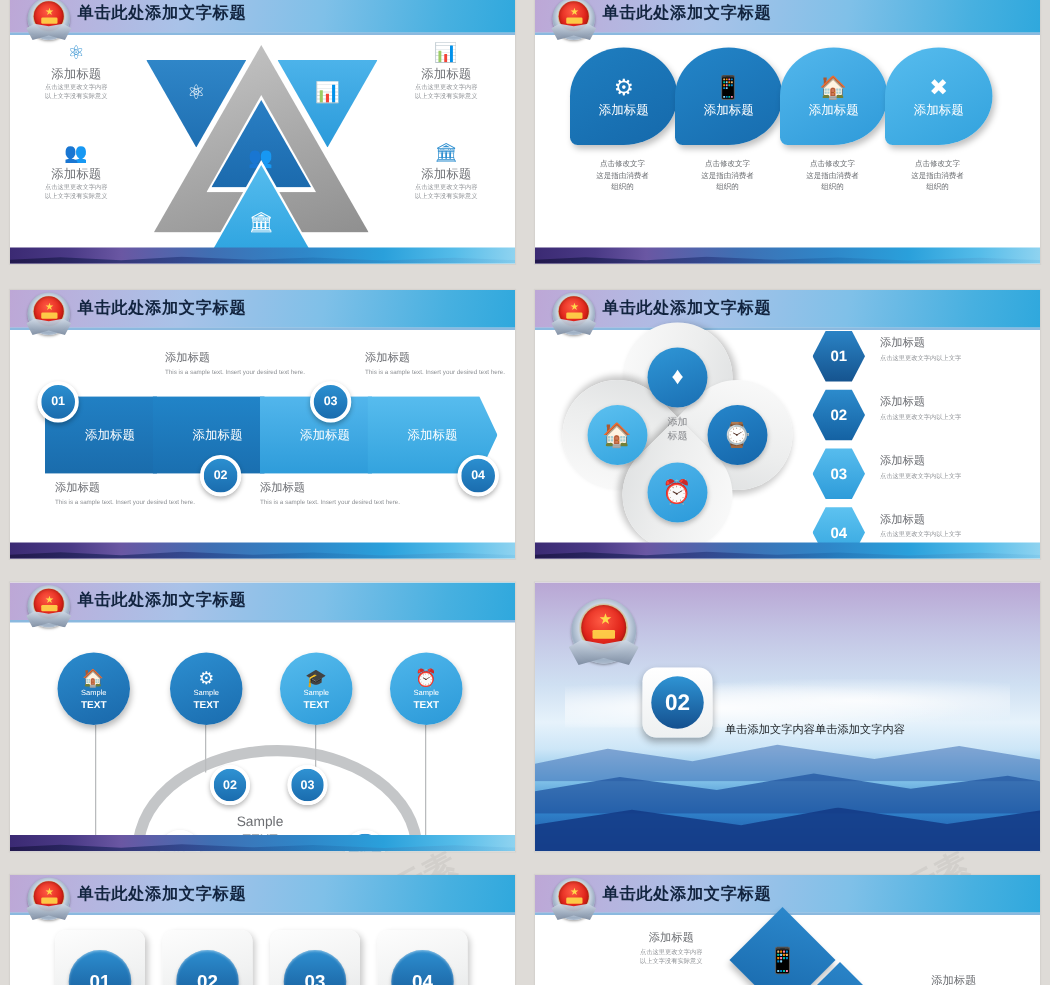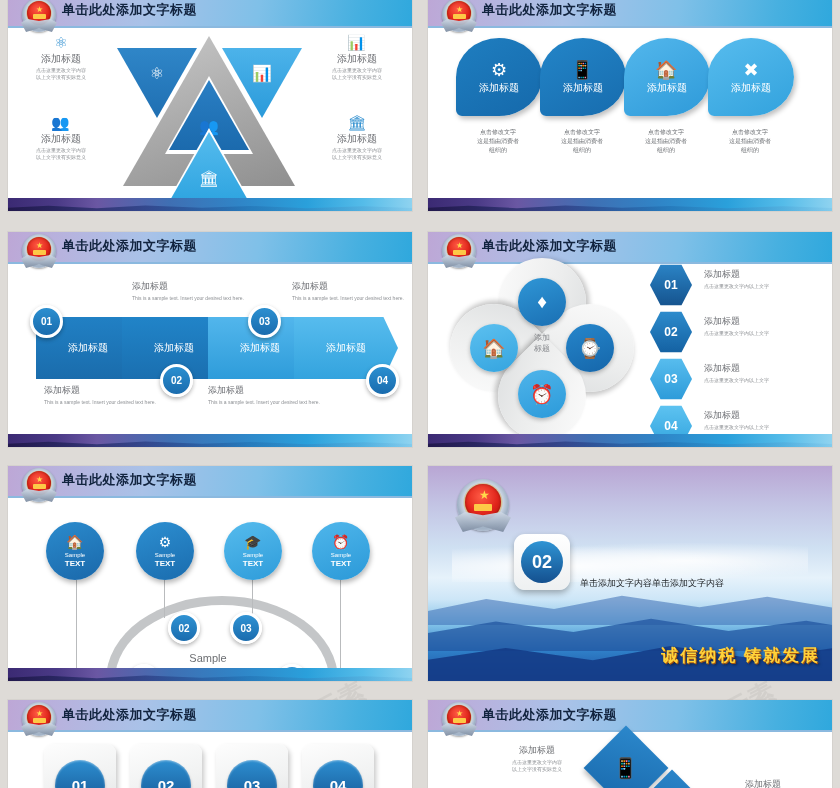--- a/index.html
+++ b/index.html
@@ -611,21 +611,20 @@
         <div class="em-disc"></div>
       <div class="em-star">★</div>
         <div class="em-gate"></div>
         <div class="em-wing"></div>
     </div>
 
     <div class="numbox">
       <div class="nin">02</div>
     </div>
     <div class="sec-s">单击添加文字内容单击添加文字内容</div>
-    <div class="slogan">诚信纳税 铸就发展</div>
   </div>
 
   <div class="slide s7">
     <div class="hdr"></div>
     <div class="hdr-line"></div>
     <div class="emblem">
       <div class="em-rays"></div>
         <div class="em-disc"></div>
       <div class="em-star">★</div>
         <div class="em-gate"></div>

